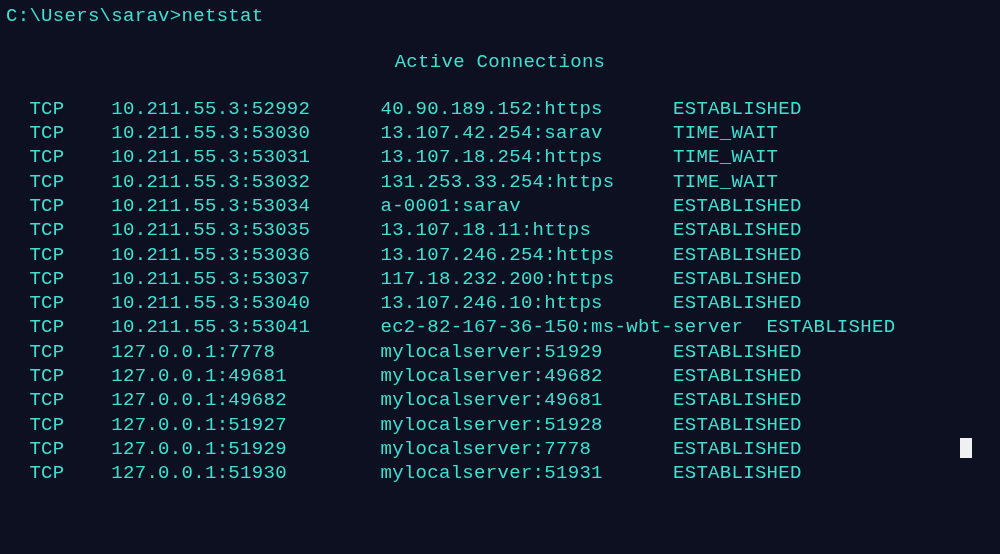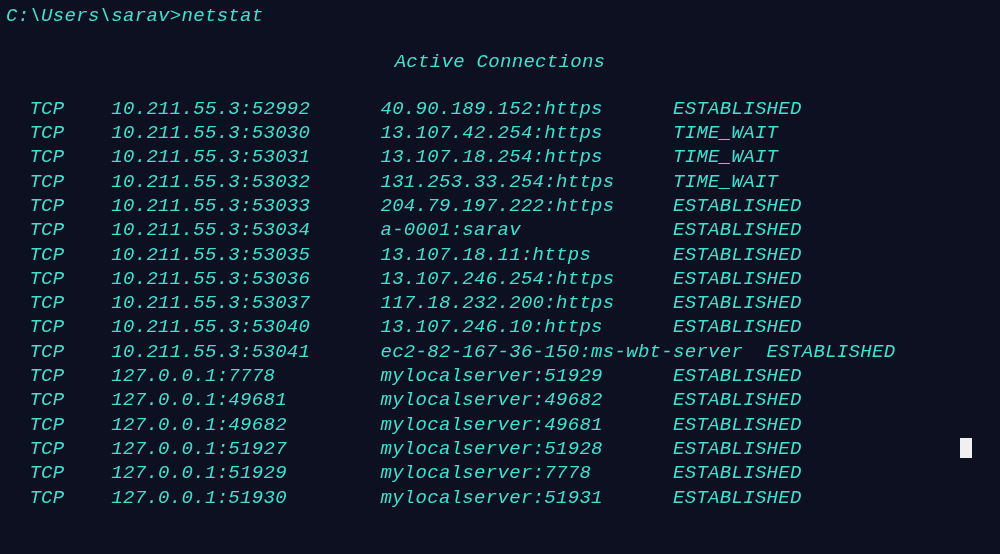--- a/index.html
+++ b/index.html
@@ -1,19 +1,18 @@
 <!DOCTYPE html>
 <html><head>
   <meta charset="utf-8">
   <style>
     * {
       margin: 0;
       padding: 0;
       box-sizing: border-box;
-      font-style: italic;
     }
     body {
       background-color: #0c1021;
       color: #3fe0d0;
       font-family: 'Consolas', 'Courier New', monospace;
       font-size: 19px;
       line-height: 1.28;
       width: 1000px;
       height: 554px;
       overflow: hidden;
@@ -47,24 +46,23 @@
   </style>
 </head>
 <body>
 
 <div class="prompt-line">C:\Users\sarav&gt;netstat</div>
 
 <div class="header-line">Active Connections</div>
 
 <div id="table">
     <div class="row">  TCP    10.211.55.3:52992      40.90.189.152:https      ESTABLISHED</div>
-    <div class="row">  TCP    10.211.55.3:53030      13.107.42.254:https      TIME_WAIT</div>
+    <div class="row">  TCP    10.211.55.3:53030      13.107.42.254:sarav      TIME_WAIT</div>
     <div class="row">  TCP    10.211.55.3:53031      13.107.18.254:https      TIME_WAIT</div>
     <div class="row">  TCP    10.211.55.3:53032      131.253.33.254:https     TIME_WAIT</div>
-    <div class="row">  TCP    10.211.55.3:53033      204.79.197.222:https     ESTABLISHED</div>
     <div class="row">  TCP    10.211.55.3:53034      a-0001:sarav             ESTABLISHED</div>
     <div class="row">  TCP    10.211.55.3:53035      13.107.18.11:https       ESTABLISHED</div>
     <div class="row">  TCP    10.211.55.3:53036      13.107.246.254:https     ESTABLISHED</div>
     <div class="row">  TCP    10.211.55.3:53037      117.18.232.200:https     ESTABLISHED</div>
     <div class="row">  TCP    10.211.55.3:53040      13.107.246.10:https      ESTABLISHED</div>
     <div class="row">  TCP    10.211.55.3:53041      ec2-82-167-36-150:ms-wbt-server  ESTABLISHED</div>
     <div class="row">  TCP    127.0.0.1:7778         mylocalserver:51929      ESTABLISHED</div>
     <div class="row">  TCP    127.0.0.1:49681        mylocalserver:49682      ESTABLISHED</div>
     <div class="row">  TCP    127.0.0.1:49682        mylocalserver:49681      ESTABLISHED</div>
     <div class="row">  TCP    127.0.0.1:51927        mylocalserver:51928      ESTABLISHED</div>

